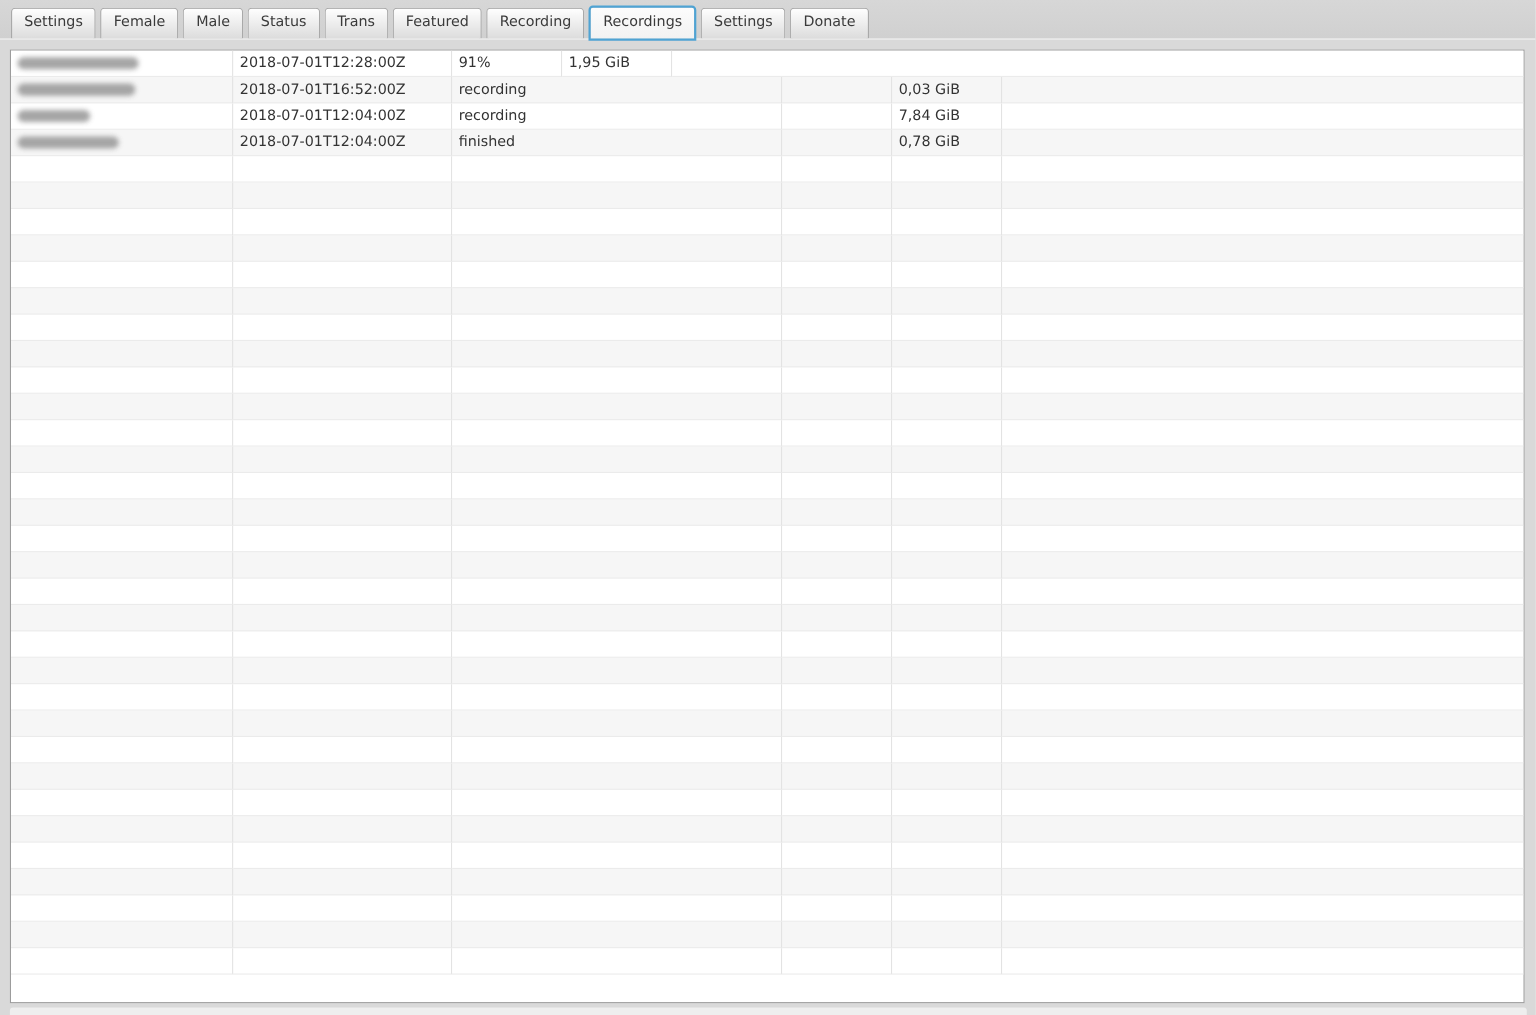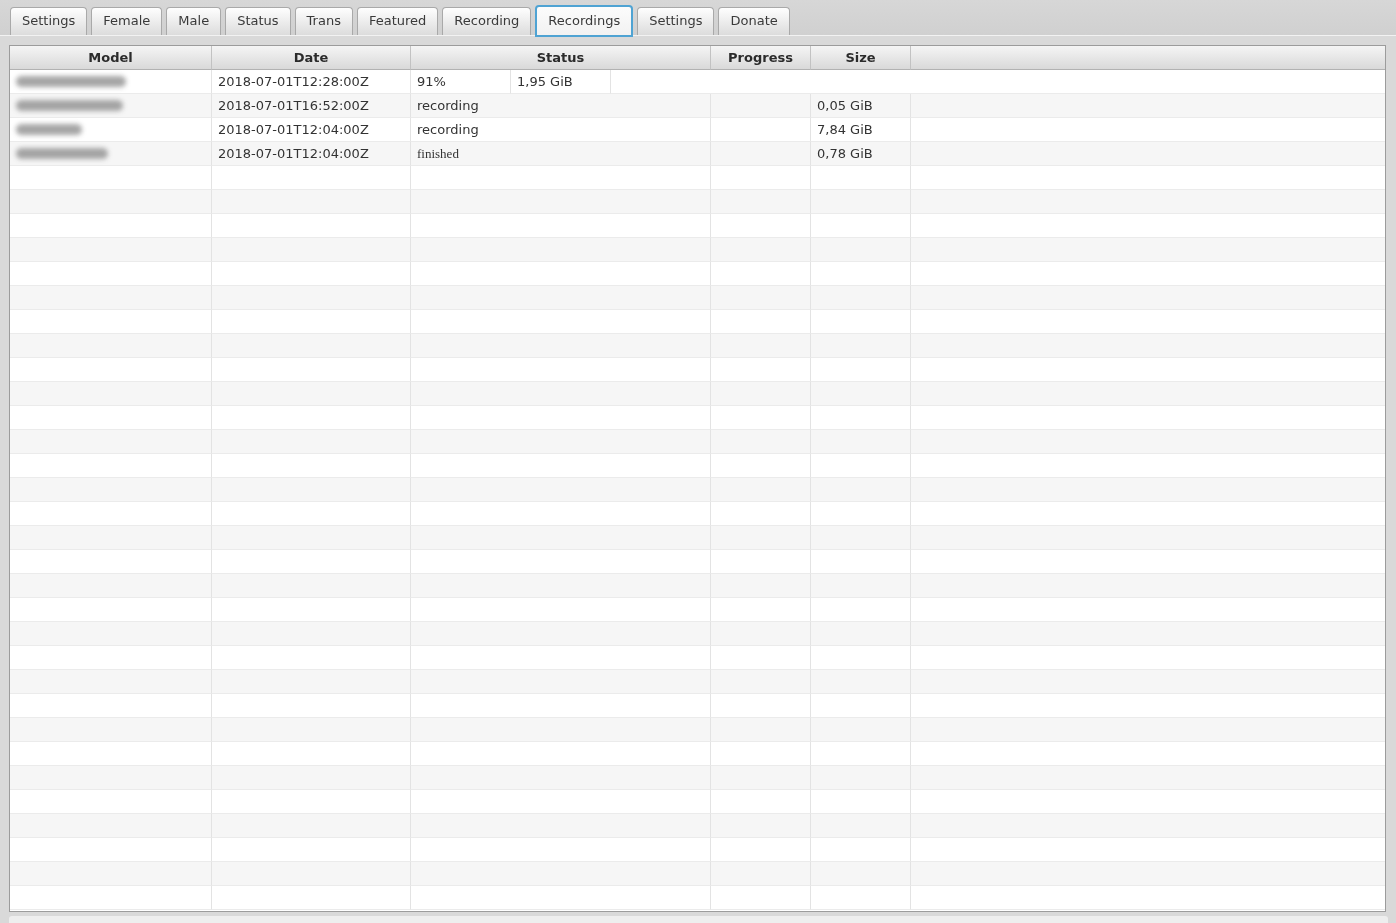--- a/index.html
+++ b/index.html
@@ -104,64 +104,56 @@
       <div class="tab">Trans</div>
       <div class="tab">Featured</div>
       <div class="tab">Recording</div>
       <div class="tab active">Recordings</div>
       <div class="tab">Settings</div>
       <div class="tab">Donate</div>
     </div>
 
   <div class="content">
     <div class="tablewrap">
-      <div class="thead" id="thead">
-          <div class="th" style="width: 202px;">Model</div>
-          <div class="th" style="width: 199px;">Date</div>
-          <div class="th" style="width: 300px;">Status</div>
-          <div class="th" style="width: 100px;">Progress</div>
-          <div class="th" style="width: 100px;">Size</div>
-          <div class="th filler"></div>
-        </div>
       <div class="tbody" id="tbody">
           <div class="tr">
             <div class="td" style="width: 202px;">
               <div class="redacted" style="width: 110px;"></div>
             </div>
             <div class="td" style="width: 199px;">2018-07-01T12:28:00Z</div>
             <div class="td" style="width: 100px;">91%</div>
             <div class="td" style="width: 100px;">1,95 GiB</div>
             <div class="td filler"></div>
           </div>
           <div class="tr">
             <div class="td" style="width: 202px;">
               <div class="redacted" style="width: 107px;"></div>
             </div>
             <div class="td" style="width: 199px;">2018-07-01T16:52:00Z</div>
             <div class="td" style="width: 300px;">recording</div>
             <div class="td" style="width: 100px;"></div>
-            <div class="td" style="width: 100px;">0,05 GiB</div>
+            <div class="td" style="width: 100px;">0,03 GiB</div>
             <div class="td filler"></div>
           </div>
           <div class="tr">
             <div class="td" style="width: 202px;">
               <div class="redacted" style="width: 66px;"></div>
             </div>
             <div class="td" style="width: 199px;">2018-07-01T12:04:00Z</div>
             <div class="td" style="width: 300px;">recording</div>
             <div class="td" style="width: 100px;"></div>
             <div class="td" style="width: 100px;">7,84 GiB</div>
             <div class="td filler"></div>
           </div>
           <div class="tr">
             <div class="td" style="width: 202px;">
               <div class="redacted" style="width: 92px;"></div>
             </div>
             <div class="td" style="width: 199px;">2018-07-01T12:04:00Z</div>
-            <div class="td" style="width: 300px; font-family: Liberation Serif, serif;">finished</div>
+            <div class="td" style="width: 300px;">finished</div>
             <div class="td" style="width: 100px;"></div>
             <div class="td" style="width: 100px;">0,78 GiB</div>
             <div class="td filler"></div>
           </div>
           <div class="tr">
             <div class="td" style="width: 202px;"></div>
             <div class="td" style="width: 199px;"></div>
             <div class="td" style="width: 300px;"></div>
             <div class="td" style="width: 100px;"></div>
             <div class="td" style="width: 100px;"></div>

